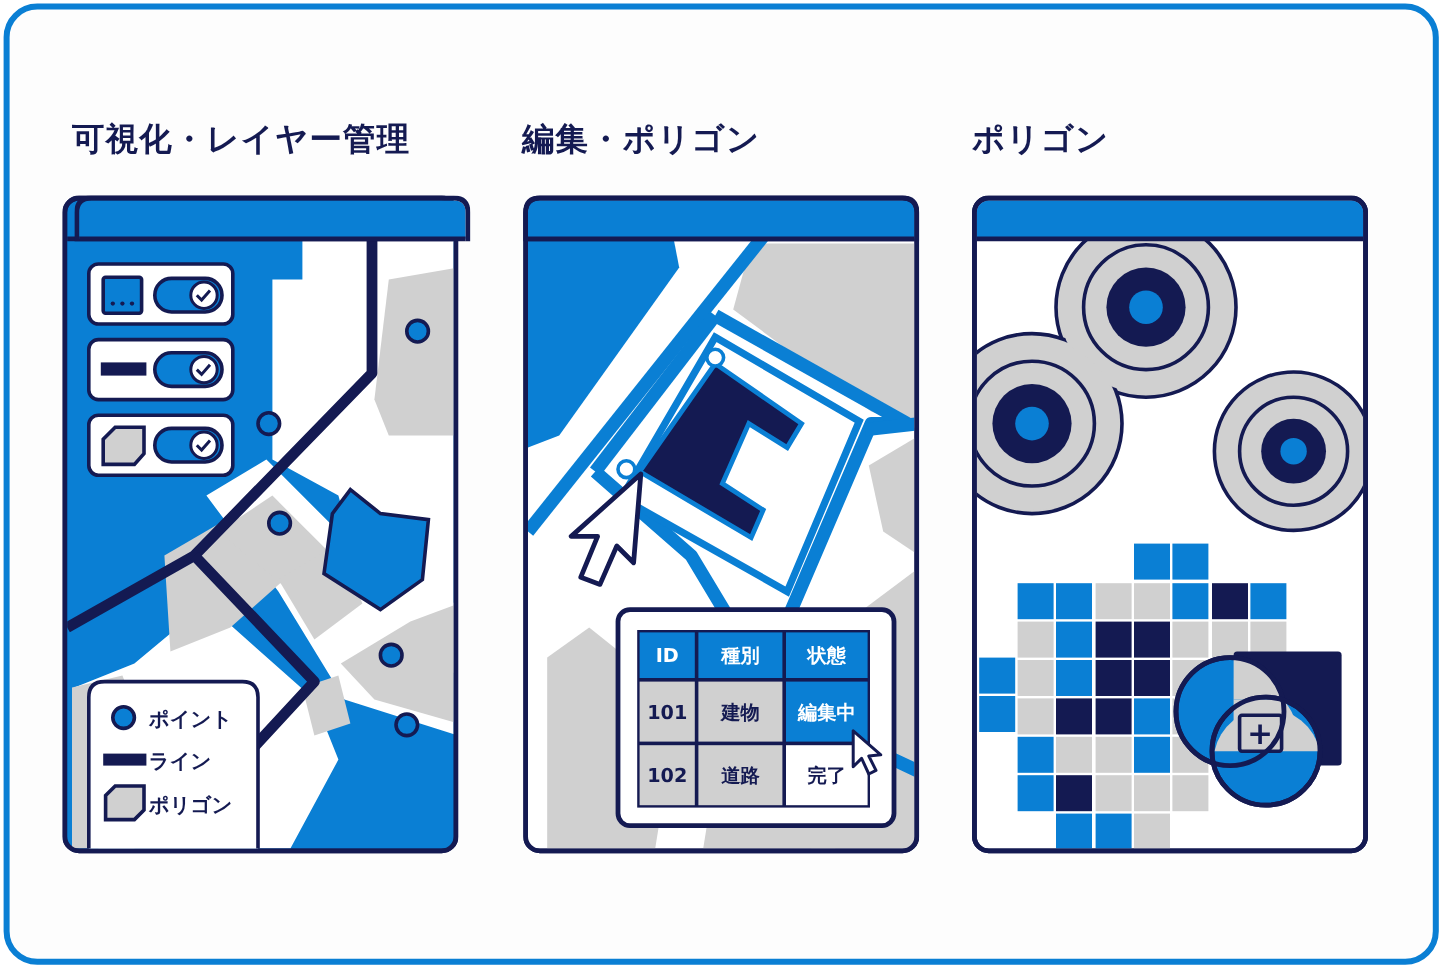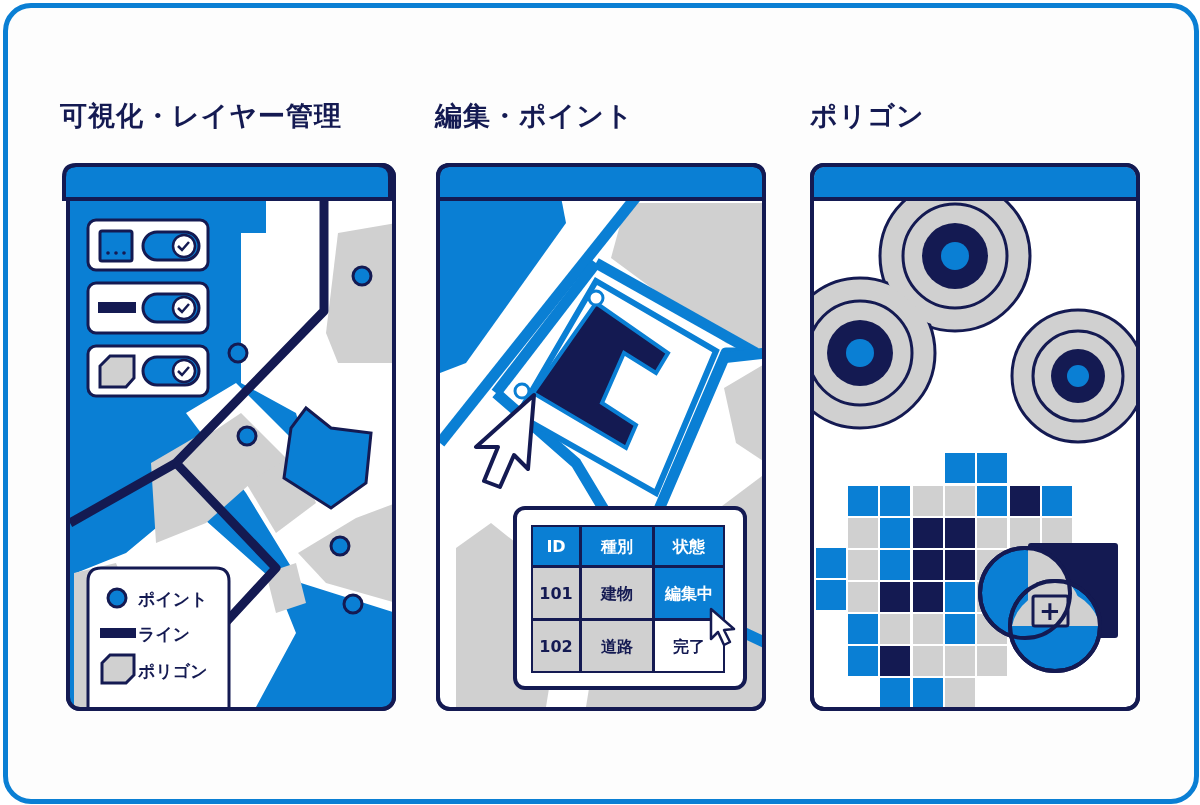--- a/index.html
+++ b/index.html
@@ -8,24 +8,24 @@
   .col-title{position:absolute;top:98px;font-size:27px;font-weight:bold;color:#141a52;letter-spacing:1px;}
   .panel{position:absolute;top:163px;}
   svg text{font-family:"DejaVu Sans",sans-serif;}
 </style>
 </head>
 <body>
 
 <div class="frame"></div>
 
 <div class="col-title" style="left:60px;width:330px;">可視化・レイヤー管理</div>
-<div class="col-title" style="left:435px;width:330px;">編集・ポイント</div>
+<div class="col-title" style="left:435px;width:330px;">編集・ポリゴン</div>
 <div class="col-title" style="left:810px;width:330px;">ポリゴン</div>
 
-<div class="panel" style="left:66px;">
+<div class="panel" style="left:52px;">
 <svg width="330" height="550" viewBox="0 0 330 550">
   <defs>
         <clipPath id="c1">
           <rect x="4" y="34" width="322" height="510" rx="4"></rect>
         </clipPath>
       </defs>
   <rect x="2" y="2" width="326" height="544" rx="12" fill="#0a7fd4" stroke="#141a52" stroke-width="4"></rect>
   <g clip-path="url(#c1)">
     <rect x="4" y="34" width="322" height="510" fill="#0a7fd4"></rect>
 

